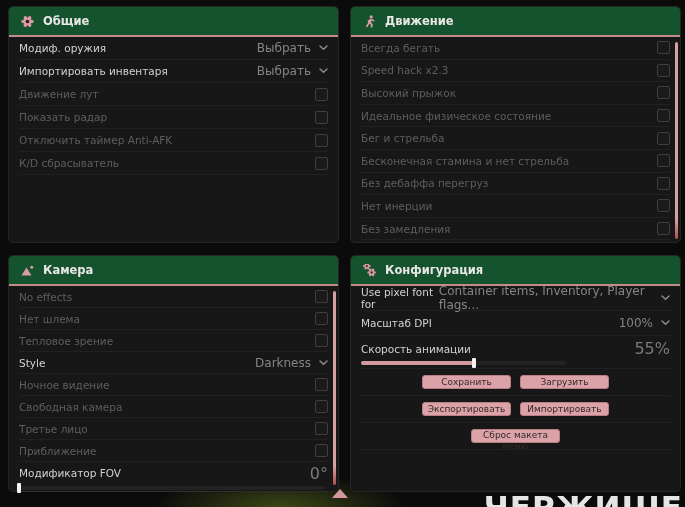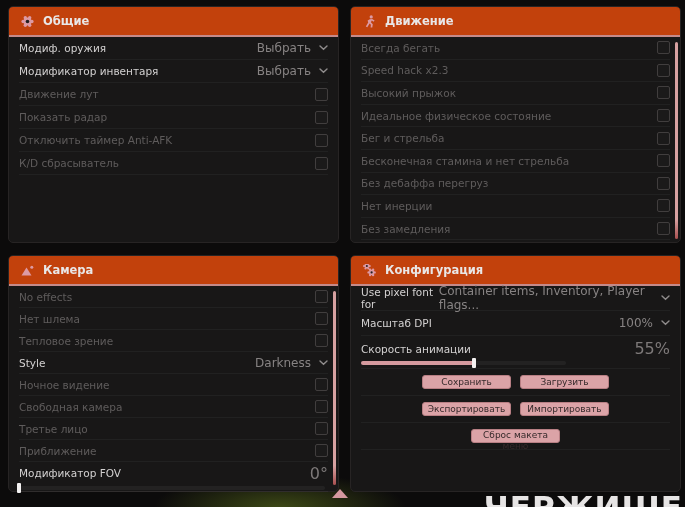--- a/index.html
+++ b/index.html
@@ -21,21 +21,21 @@
   .watermark{
     position:absolute;right:2px;bottom:-18px;font-size:31px;font-weight:bold;
     color:#e6e4e4;letter-spacing:1px;white-space:nowrap;
   }
   .panel{
     position:absolute;width:331px;height:237px;background:#181717;
     border:1px solid #272424;border-radius:5px;box-sizing:border-box;
   }
   .p0{left:8px;top:6px}.p1{left:350px;top:6px}.p2{left:8px;top:255px}.p3{left:350px;top:255px}
   .panel-header{
-    height:30px;background:#c2410c;border-bottom:2px solid #c58a8a;
+    height:30px;background:#14532d;border-bottom:2px solid #c58a8a;
     border-radius:4px 4px 0 0;display:flex;align-items:center;gap:9px;
     padding:0 12px;box-sizing:border-box;
   }
   .panel-title{color:#e9e7e7;font-size:11.5px;font-weight:bold}
   .rows{padding:0 10px}
   .row{border-bottom:1px solid rgba(255,255,255,0.045);display:flex;flex-direction:column;justify-content:center;box-sizing:border-box}
   .row-line{display:flex;align-items:center;justify-content:space-between}
   .p0 .row{height:23px}.p1 .row{height:22.6px}.p2 .row{height:22px}.p3 .row{height:25px}
   .p2 .slider-row{height:30px}.p3 .slider-row{height:33px}
   .lbl{font-size:10.5px}
@@ -100,21 +100,21 @@
             <span class="hicon">
               <svg width="9" height="6" viewBox="0 0 9 6">
                 <path d="M1 1 L4.5 4.3 L8 1" stroke="#8f8c8c" stroke-width="1.4" fill="none" stroke-linecap="round"></path>
               </svg>
             </span>
           </span>
         </div>
       </div>
       <div class="row">
         <div class="row-line">
-          <span class="lbl bright">Модификатор инвентаря</span>
+          <span class="lbl bright">Импортировать инвентаря</span>
           <span class="dropdown">
             <span class="ddv">Выбрать</span>
             <span class="hicon">
               <svg width="9" height="6" viewBox="0 0 9 6">
                 <path d="M1 1 L4.5 4.3 L8 1" stroke="#8f8c8c" stroke-width="1.4" fill="none" stroke-linecap="round"></path>
               </svg>
             </span>
           </span>
         </div>
       </div>

